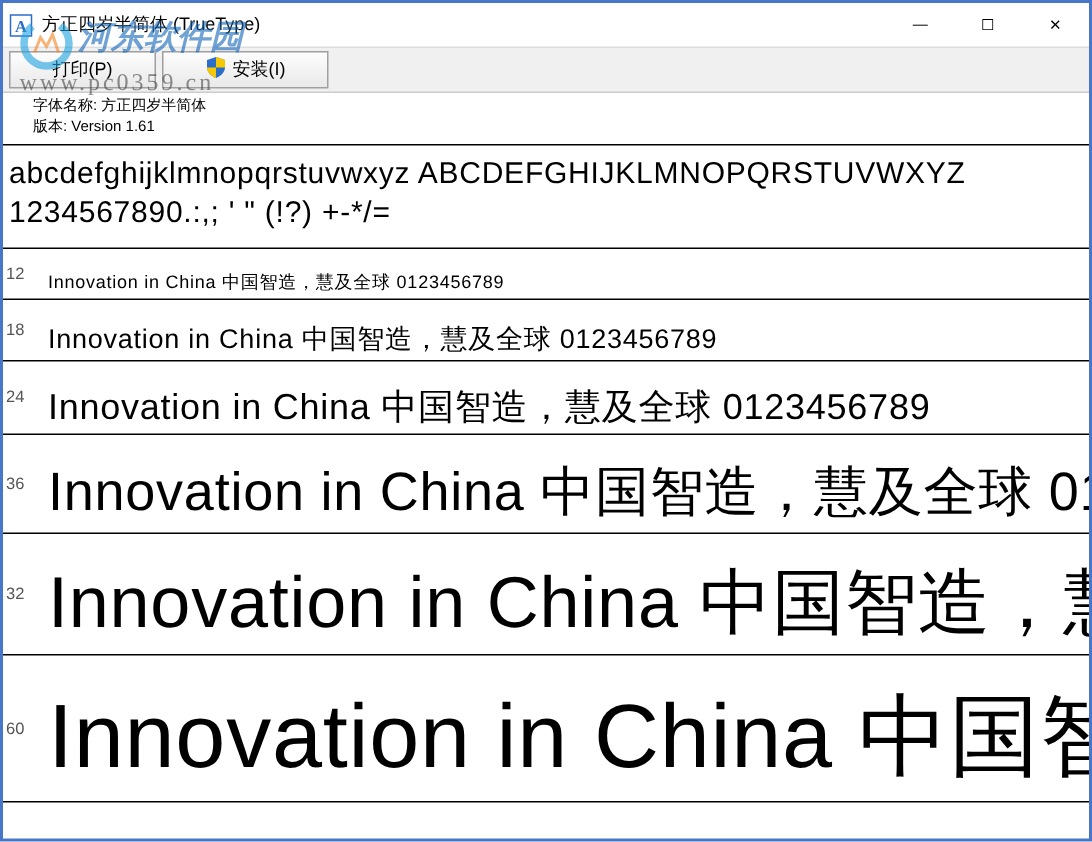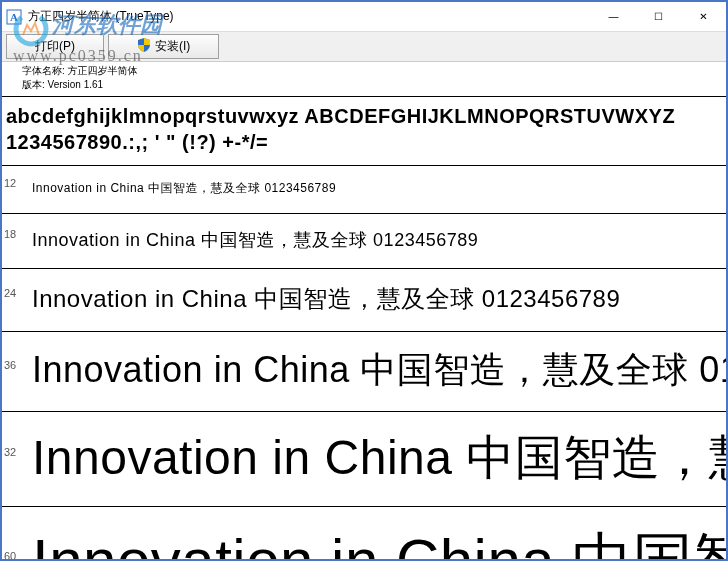--- a/index.html
+++ b/index.html
@@ -76,32 +76,32 @@
       padding: 2px 4px 4px 20px;
       border-bottom: 1px solid #000;
       font-size: 10px;
       line-height: 1.4;
     }
     .glyph-preview {
       padding: 6px 4px 10px 4px;
       border-bottom: 1px solid #000;
       font-size: 20px;
       line-height: 1.3;
-      font-weight: 700;
+      font-weight: 400;
       letter-spacing: 0.5px;
     }
     .samples {
       overflow: hidden;
     }
     .sample-row {
       display: flex;
       align-items: center;
       white-space: nowrap;
       border-bottom: 1px solid #000;
-      padding: 2px 0 16px 2px;
+      padding: 2px 0 2px 2px;
       font-weight: 300;
     }
     .sample-size {
       width: 28px;
       font-size: 11px;
       color: #555;
       text-align: left;
       flex-shrink: 0;
     }
     .sample-text {

